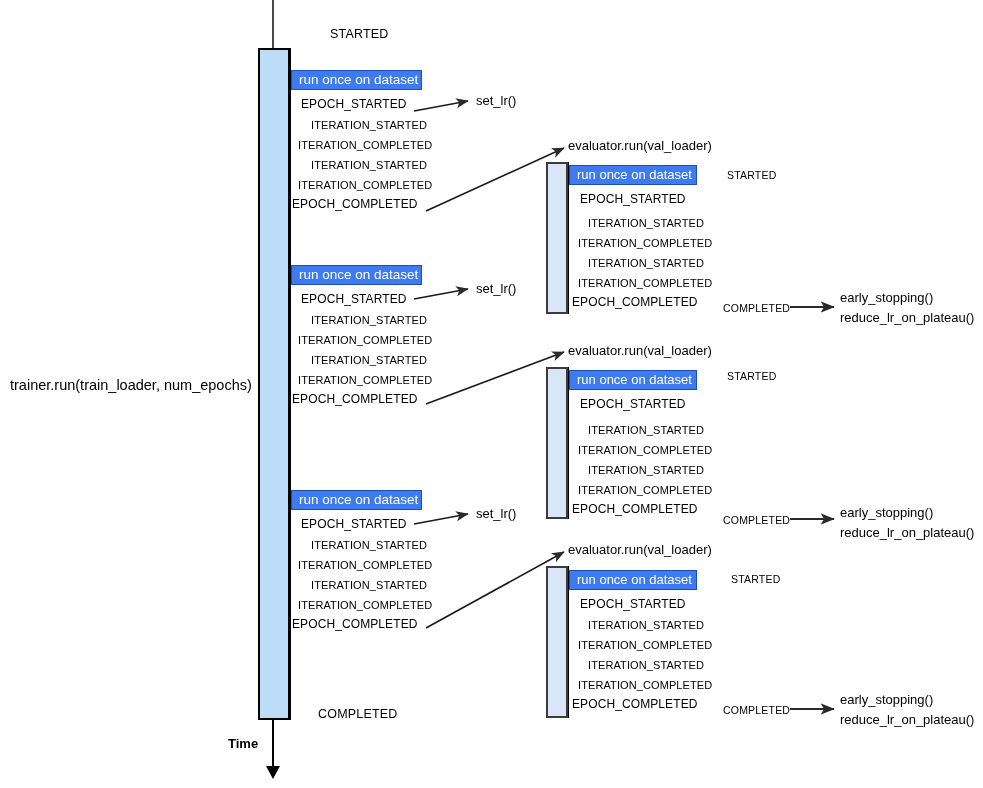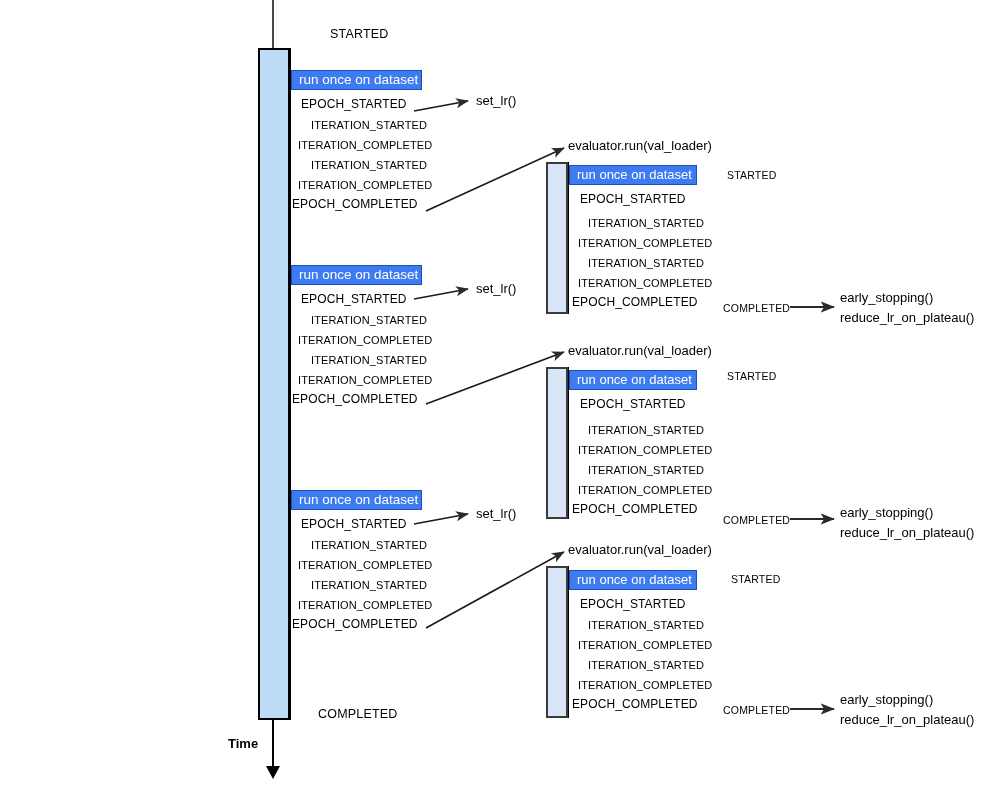--- a/index.html
+++ b/index.html
@@ -108,20 +108,21 @@
 <body>
 
 <div id="canvas">
 
   <div class="abs tl-line" style="left:272px; top:0px; height:48px;"></div>
 
   <div class="abs trainer-bar" style="left:258px; top:48px; width:32px; height:672px;"></div>
 
   <div class="abs sep" style="left:290px; top:48px; height:672px;"></div>
 
+  <div class="abs lbl mainlabel" style="left:10px; top:378px;">trainer.run(train_loader, num_epochs)</div>
 
   <div class="abs lbl ev-state" style="left:330px; top:28px;">STARTED</div>
   <div class="abs lbl ev-state" style="left:318px; top:708px;">COMPLETED</div>
 
   <div class="abs runlabel" style="left:291px; top:70px; width:131px;">run once on dataset</div>
   <div class="abs lbl ev-major" style="left:301px; top:98px;">EPOCH_STARTED</div>
   <div class="abs lbl ev-minor" style="left:311px; top:120px;">ITERATION_STARTED</div>
   <div class="abs lbl ev-minor" style="left:298px; top:140px;">ITERATION_COMPLETED</div>
   <div class="abs lbl ev-minor" style="left:311px; top:160px;">ITERATION_STARTED</div>
   <div class="abs lbl ev-minor" style="left:298px; top:180px;">ITERATION_COMPLETED</div>

